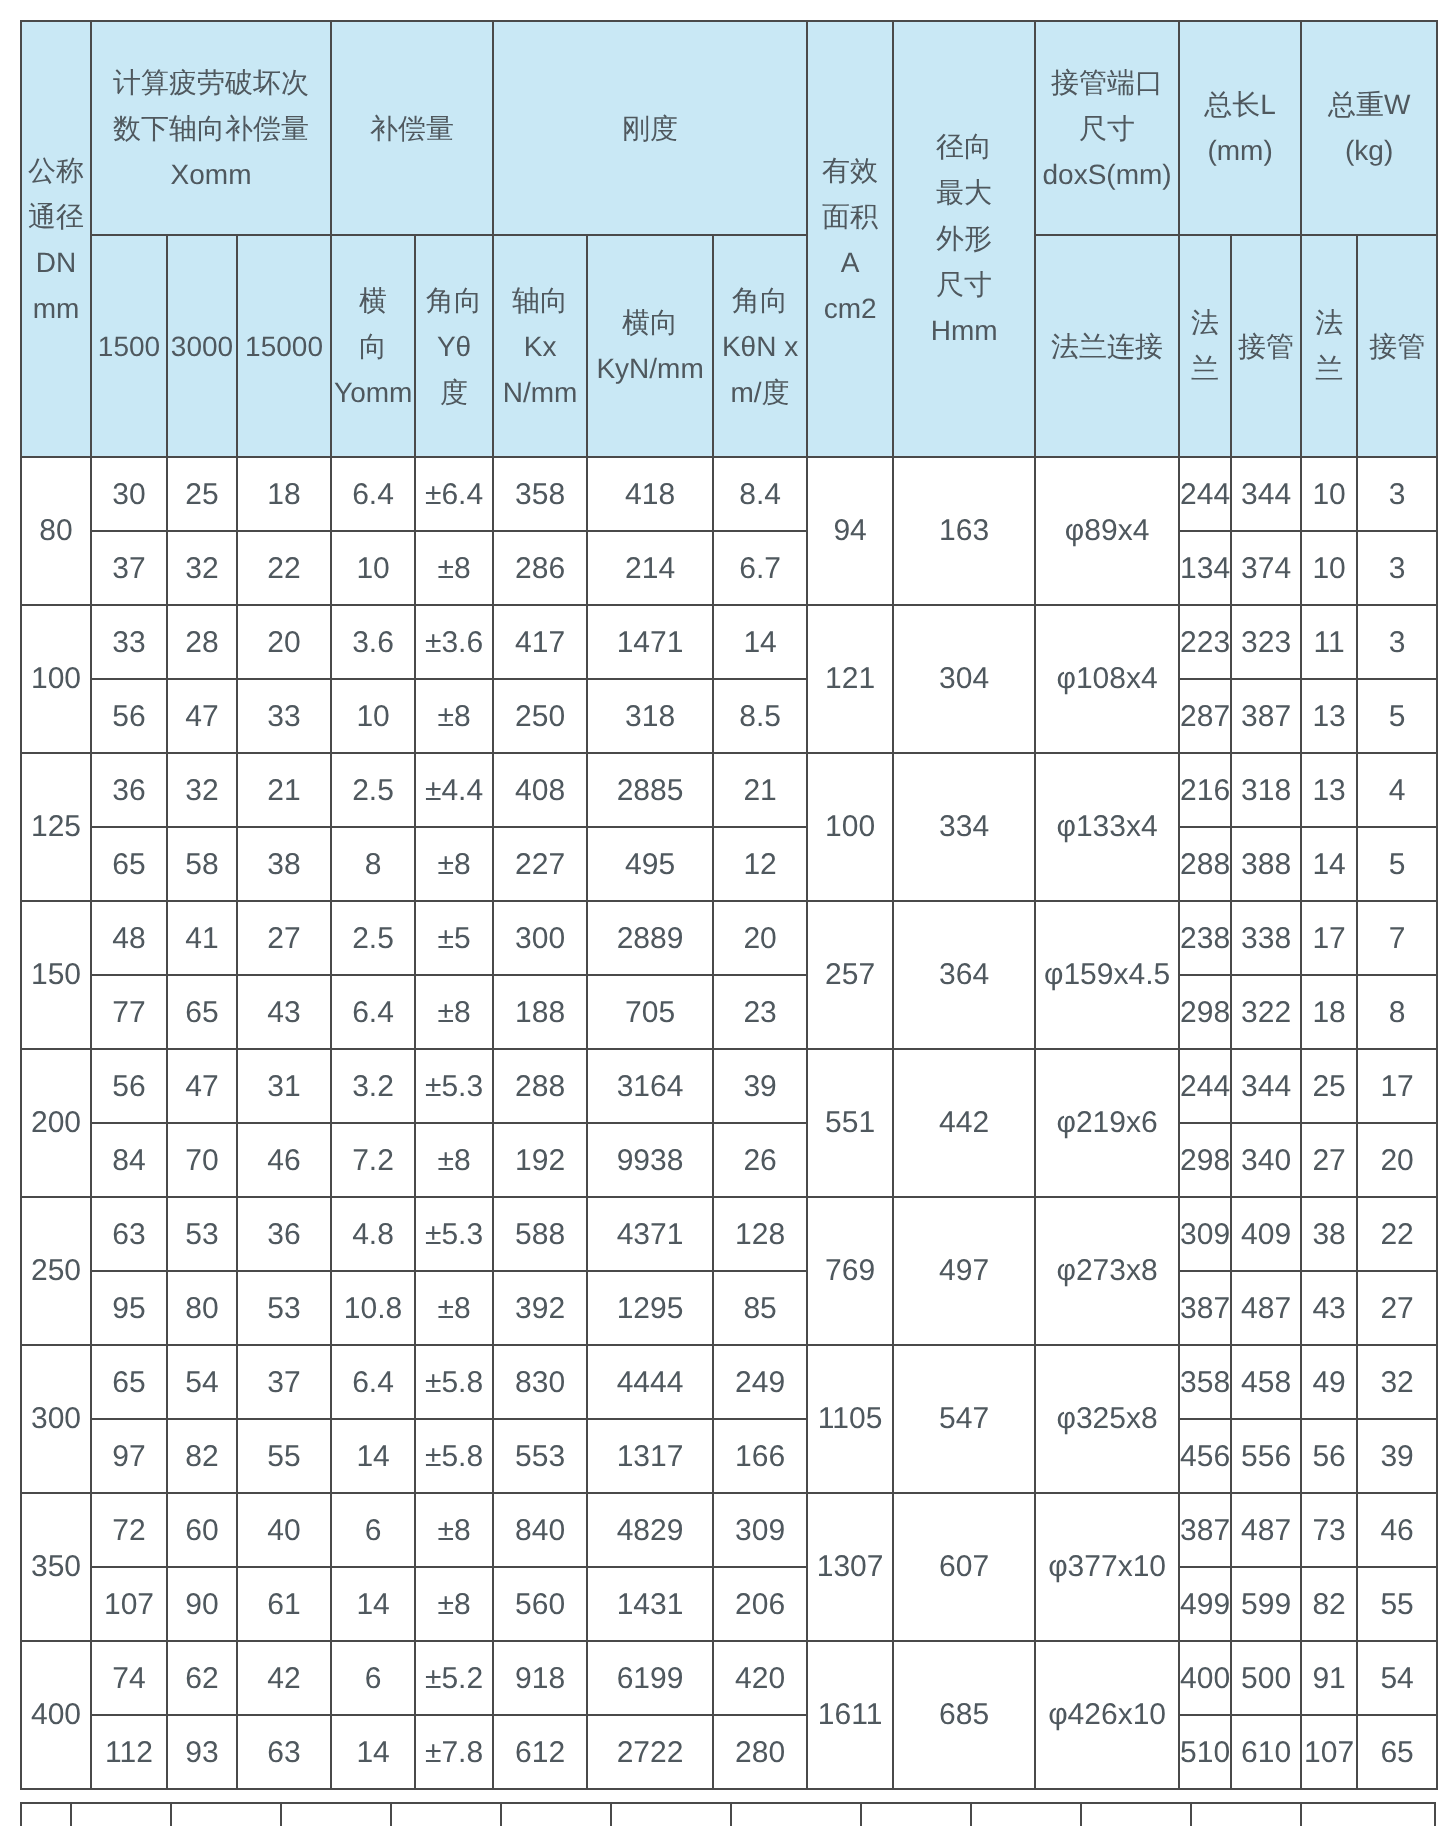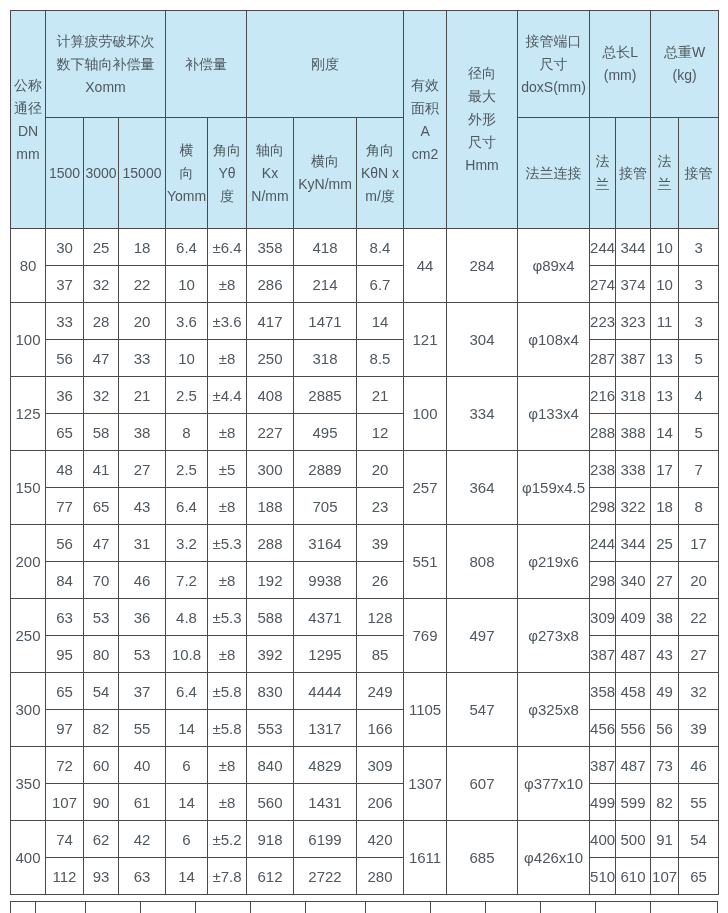--- a/index.html
+++ b/index.html
@@ -137,38 +137,38 @@
       <tr>
         <td rowspan="2">80</td>
         <td>30</td>
         <td>25</td>
         <td>18</td>
         <td>6.4</td>
         <td>±6.4</td>
         <td>358</td>
         <td>418</td>
         <td>8.4</td>
-        <td rowspan="2">44</td>
-        <td rowspan="2">284</td>
+        <td rowspan="2">94</td>
+        <td rowspan="2">163</td>
         <td rowspan="2">φ89x4</td>
         <td>244</td>
         <td>344</td>
         <td>10</td>
         <td>3</td>
       </tr>
       <tr>
         <td>37</td>
         <td>32</td>
         <td>22</td>
         <td>10</td>
         <td>±8</td>
         <td>286</td>
         <td>214</td>
         <td>6.7</td>
-        <td>274</td>
+        <td>134</td>
         <td>374</td>
         <td>10</td>
         <td>3</td>
       </tr>
       <tr>
         <td rowspan="2">100</td>
         <td>33</td>
         <td>28</td>
         <td>20</td>
         <td>3.6</td>
@@ -266,21 +266,21 @@
         <td rowspan="2">200</td>
         <td>56</td>
         <td>47</td>
         <td>31</td>
         <td>3.2</td>
         <td>±5.3</td>
         <td>288</td>
         <td>3164</td>
         <td>39</td>
         <td rowspan="2">551</td>
-        <td rowspan="2">808</td>
+        <td rowspan="2">442</td>
         <td rowspan="2">φ219x6</td>
         <td>244</td>
         <td>344</td>
         <td>25</td>
         <td>17</td>
       </tr>
       <tr>
         <td>84</td>
         <td>70</td>
         <td>46</td>

